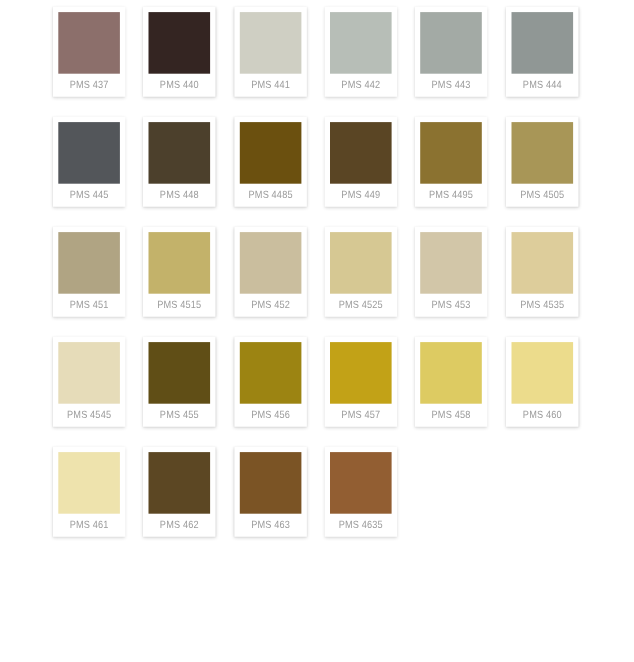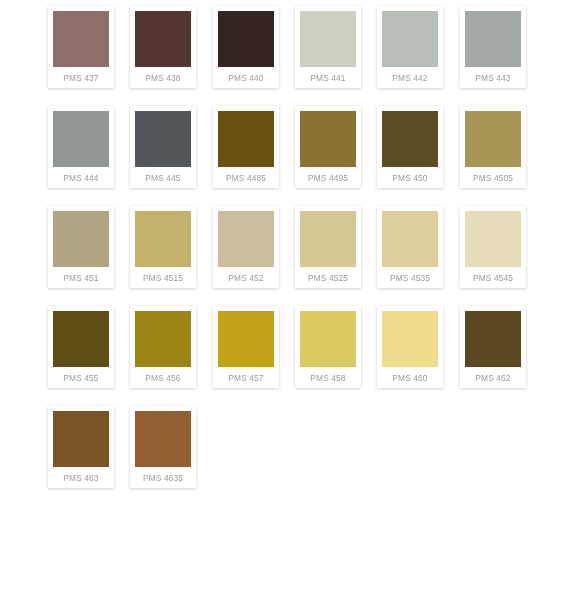--- a/index.html
+++ b/index.html
@@ -61,24 +61,20 @@
 </style>
 </head>
 <body>
 
 <div id="swatch-grid">
     <div class="swatch-card">
       <span class="swatch-chip" style="background: rgb(140, 111, 107);"></span>
       <span class="swatch-label">PMS 437</span>
     </div>
     <div class="swatch-card">
-      <span class="swatch-chip" style="background: rgb(83, 54, 50);"></span>
-      <span class="swatch-label">PMS 438</span>
-    </div>
-    <div class="swatch-card">
       <span class="swatch-chip" style="background: rgb(52, 37, 34);"></span>
       <span class="swatch-label">PMS 440</span>
     </div>
     <div class="swatch-card">
       <span class="swatch-chip" style="background: rgb(207, 207, 195);"></span>
       <span class="swatch-label">PMS 441</span>
     </div>
     <div class="swatch-card">
       <span class="swatch-chip" style="background: rgb(183, 190, 183);"></span>
       <span class="swatch-label">PMS 442</span>
@@ -89,50 +85,58 @@
     </div>
     <div class="swatch-card">
       <span class="swatch-chip" style="background: rgb(144, 151, 149);"></span>
       <span class="swatch-label">PMS 444</span>
     </div>
     <div class="swatch-card">
       <span class="swatch-chip" style="background: rgb(83, 86, 90);"></span>
       <span class="swatch-label">PMS 445</span>
     </div>
     <div class="swatch-card">
+      <span class="swatch-chip" style="background: rgb(76, 64, 44);"></span>
+      <span class="swatch-label">PMS 448</span>
+    </div>
+    <div class="swatch-card">
       <span class="swatch-chip" style="background: rgb(107, 80, 15);"></span>
       <span class="swatch-label">PMS 4485</span>
     </div>
     <div class="swatch-card">
+      <span class="swatch-chip" style="background: rgb(90, 69, 36);"></span>
+      <span class="swatch-label">PMS 449</span>
+    </div>
+    <div class="swatch-card">
       <span class="swatch-chip" style="background: rgb(139, 114, 48);"></span>
       <span class="swatch-label">PMS 4495</span>
-    </div>
-    <div class="swatch-card">
-      <span class="swatch-chip" style="background: rgb(92, 77, 37);"></span>
-      <span class="swatch-label">PMS 450</span>
     </div>
     <div class="swatch-card">
       <span class="swatch-chip" style="background: rgb(168, 150, 87);"></span>
       <span class="swatch-label">PMS 4505</span>
     </div>
     <div class="swatch-card">
       <span class="swatch-chip" style="background: rgb(176, 164, 131);"></span>
       <span class="swatch-label">PMS 451</span>
     </div>
     <div class="swatch-card">
       <span class="swatch-chip" style="background: rgb(195, 178, 106);"></span>
       <span class="swatch-label">PMS 4515</span>
     </div>
     <div class="swatch-card">
       <span class="swatch-chip" style="background: rgb(202, 190, 158);"></span>
       <span class="swatch-label">PMS 452</span>
     </div>
     <div class="swatch-card">
       <span class="swatch-chip" style="background: rgb(214, 200, 147);"></span>
       <span class="swatch-label">PMS 4525</span>
+    </div>
+    <div class="swatch-card">
+      <span class="swatch-chip" style="background: rgb(210, 198, 168);"></span>
+      <span class="swatch-label">PMS 453</span>
     </div>
     <div class="swatch-card">
       <span class="swatch-chip" style="background: rgb(221, 205, 155);"></span>
       <span class="swatch-label">PMS 4535</span>
     </div>
     <div class="swatch-card">
       <span class="swatch-chip" style="background: rgb(230, 220, 185);"></span>
       <span class="swatch-label">PMS 4545</span>
     </div>
     <div class="swatch-card">
@@ -149,20 +153,24 @@
     </div>
     <div class="swatch-card">
       <span class="swatch-chip" style="background: rgb(221, 203, 98);"></span>
       <span class="swatch-label">PMS 458</span>
     </div>
     <div class="swatch-card">
       <span class="swatch-chip" style="background: rgb(236, 220, 140);"></span>
       <span class="swatch-label">PMS 460</span>
     </div>
     <div class="swatch-card">
+      <span class="swatch-chip" style="background: rgb(238, 227, 173);"></span>
+      <span class="swatch-label">PMS 461</span>
+    </div>
+    <div class="swatch-card">
       <span class="swatch-chip" style="background: rgb(92, 71, 35);"></span>
       <span class="swatch-label">PMS 462</span>
     </div>
     <div class="swatch-card">
       <span class="swatch-chip" style="background: rgb(123, 84, 37);"></span>
       <span class="swatch-label">PMS 463</span>
     </div>
     <div class="swatch-card">
       <span class="swatch-chip" style="background: rgb(146, 94, 50);"></span>
       <span class="swatch-label">PMS 4635</span>

